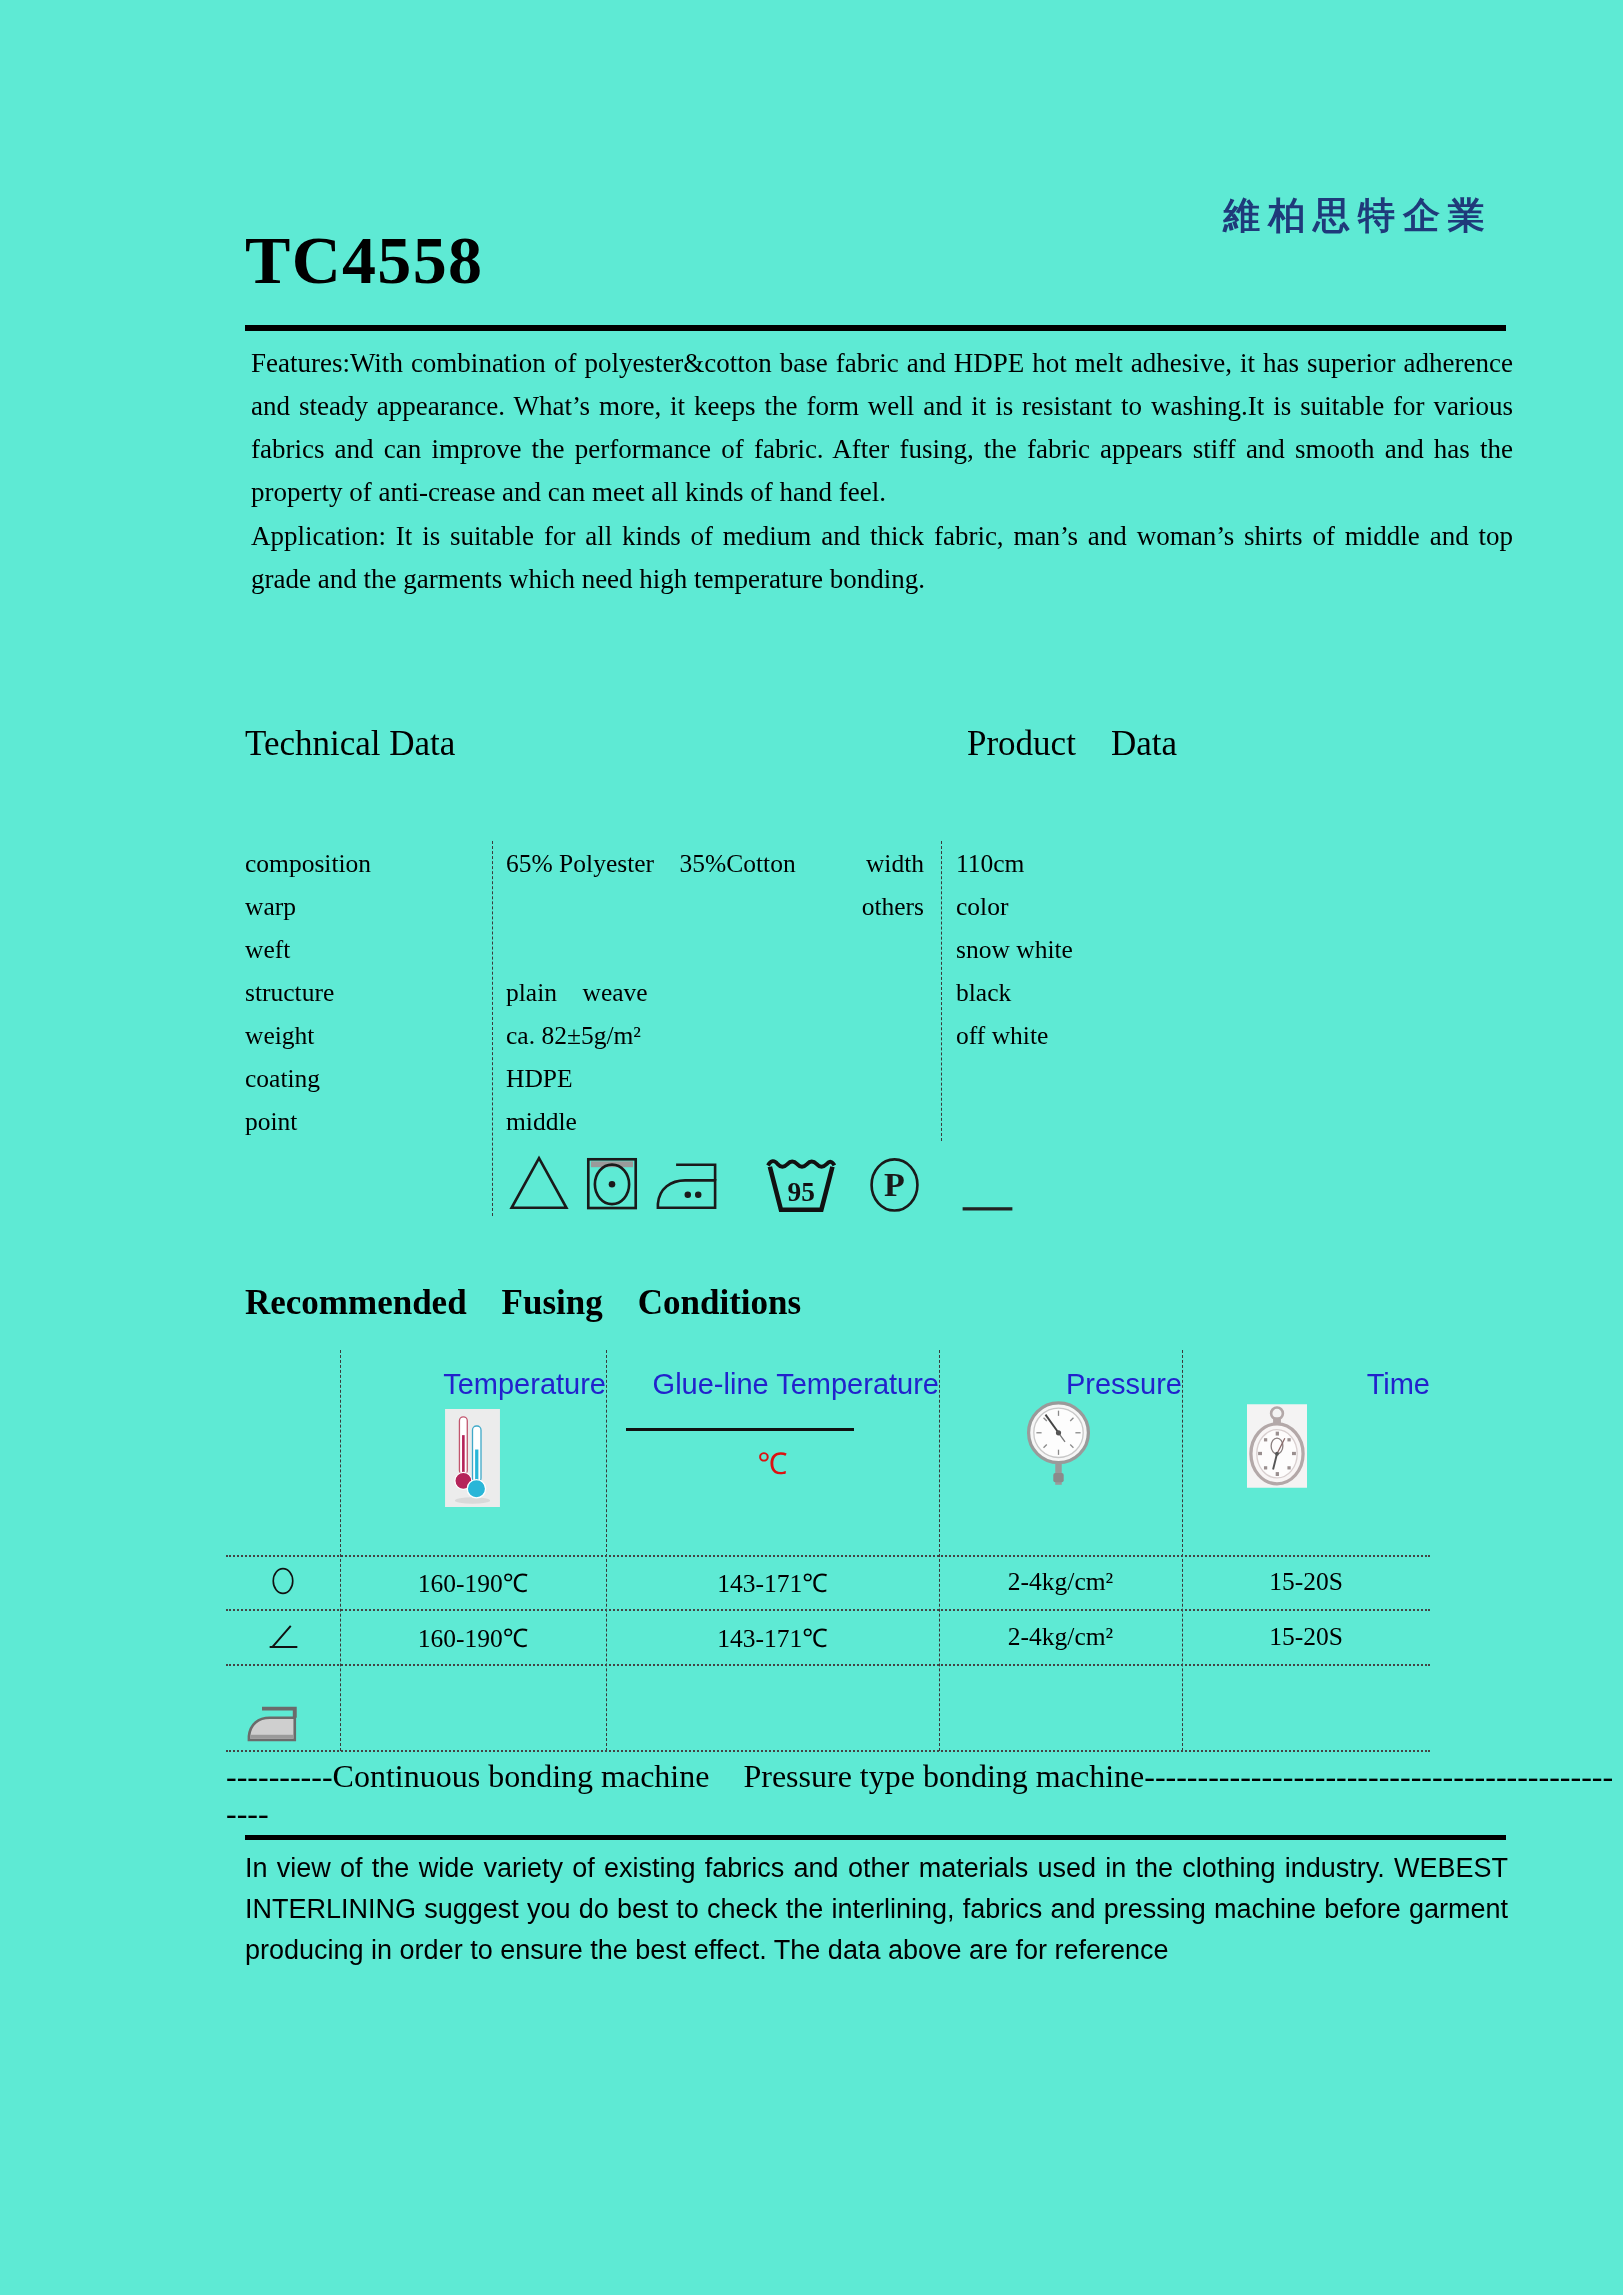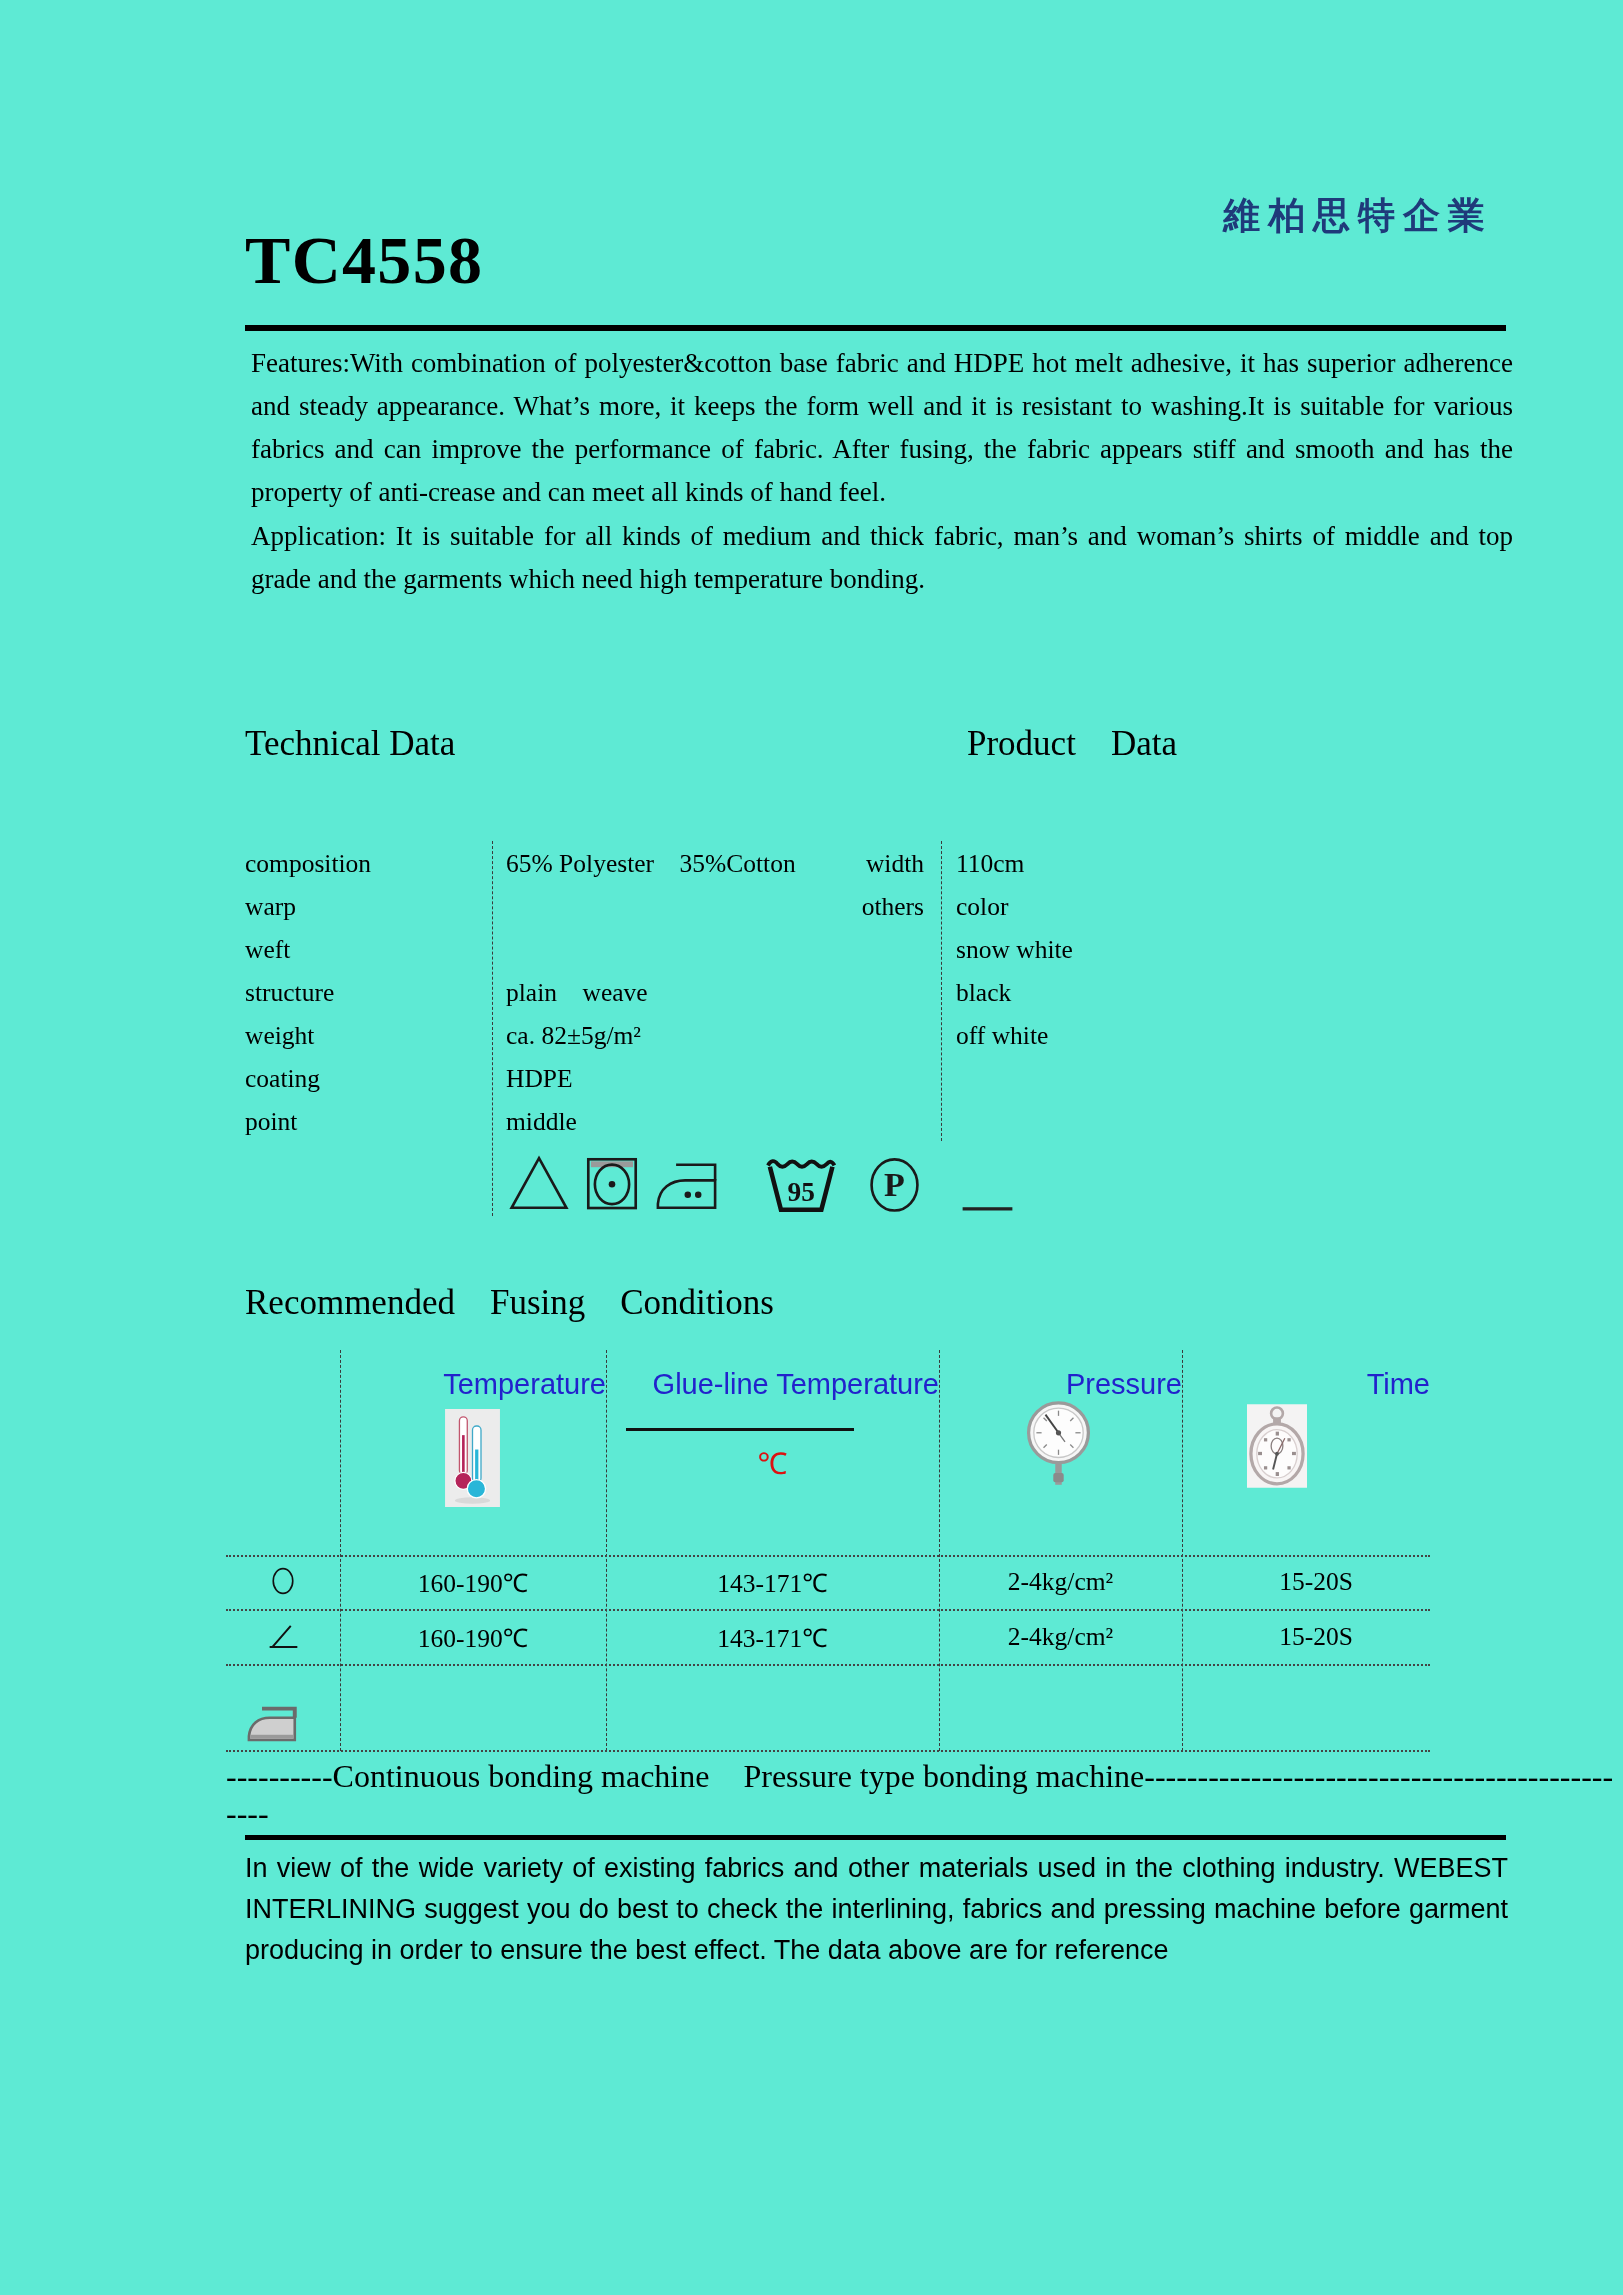--- a/index.html
+++ b/index.html
@@ -20,21 +20,21 @@
 
   
   .para{position:absolute;left:245px;width:1262px;margin:6px;font-size:27px;line-height:43px;text-align:justify;}
   .features{top:336px;}
   .application{top:509px;}
 
   
   .sec{position:absolute;margin:0;font-size:35px;font-weight:400;line-height:39px;}
   .sec-tech{left:245px;top:724px;}
   .sec-prod{left:967px;top:724px;}
-  .sec-fusing{left:245px;top:1283px;}
+  .sec-fusing{left:245px;top:1283px;font-weight:bold;}
 
   
   .vline{position:absolute;border-left:1.3px dashed #3a3a3a;}
   .vline1{left:492px;top:841px;height:375px;}
   .vline2{left:941px;top:841px;height:300px;}
   .col{position:absolute;top:842px;}
   .col-labels{left:245px;}
   .col-values{left:506px;}
   .col-rlabels{left:753px;width:171px;}
   .col-rlabels .trow{justify-content:flex-end;}
@@ -63,21 +63,21 @@
   .glue-underline{position:absolute;left:626px;top:1428px;width:228px;height:2.6px;background:#111;}
   .celsius{position:absolute;left:606px;width:333px;top:1442px;text-align:center;
            font-size:30px;color:#dd1111;}
   .fcell{position:absolute;display:flex;align-items:center;justify-content:center;
          font-size:25.5px;white-space:pre-wrap;}
   .frow1{top:1555px;height:54px;}
   .frow2{top:1609px;height:55px;}
   .fc-temp{left:340px;width:266px;}
   .fc-glue{left:606px;width:333px;}
   .fc-press{left:939px;width:243px;}
-  .fc-time{left:1182px;width:248px;padding-left:10px;}
+  .fc-time{left:1182px;width:248px;}
   .legend{position:absolute;left:226px;top:1758px;font-size:32px;}
   .legend .leg2{margin-left:34px;}
 
   .footer{position:absolute;left:245px;top:1848px;width:1263px;margin:0;
           font-family:"Liberation Sans", sans-serif;font-size:27px;line-height:41px;text-align:justify;}
 </style>
 </head>
 <body>
 
 <div class="page">

